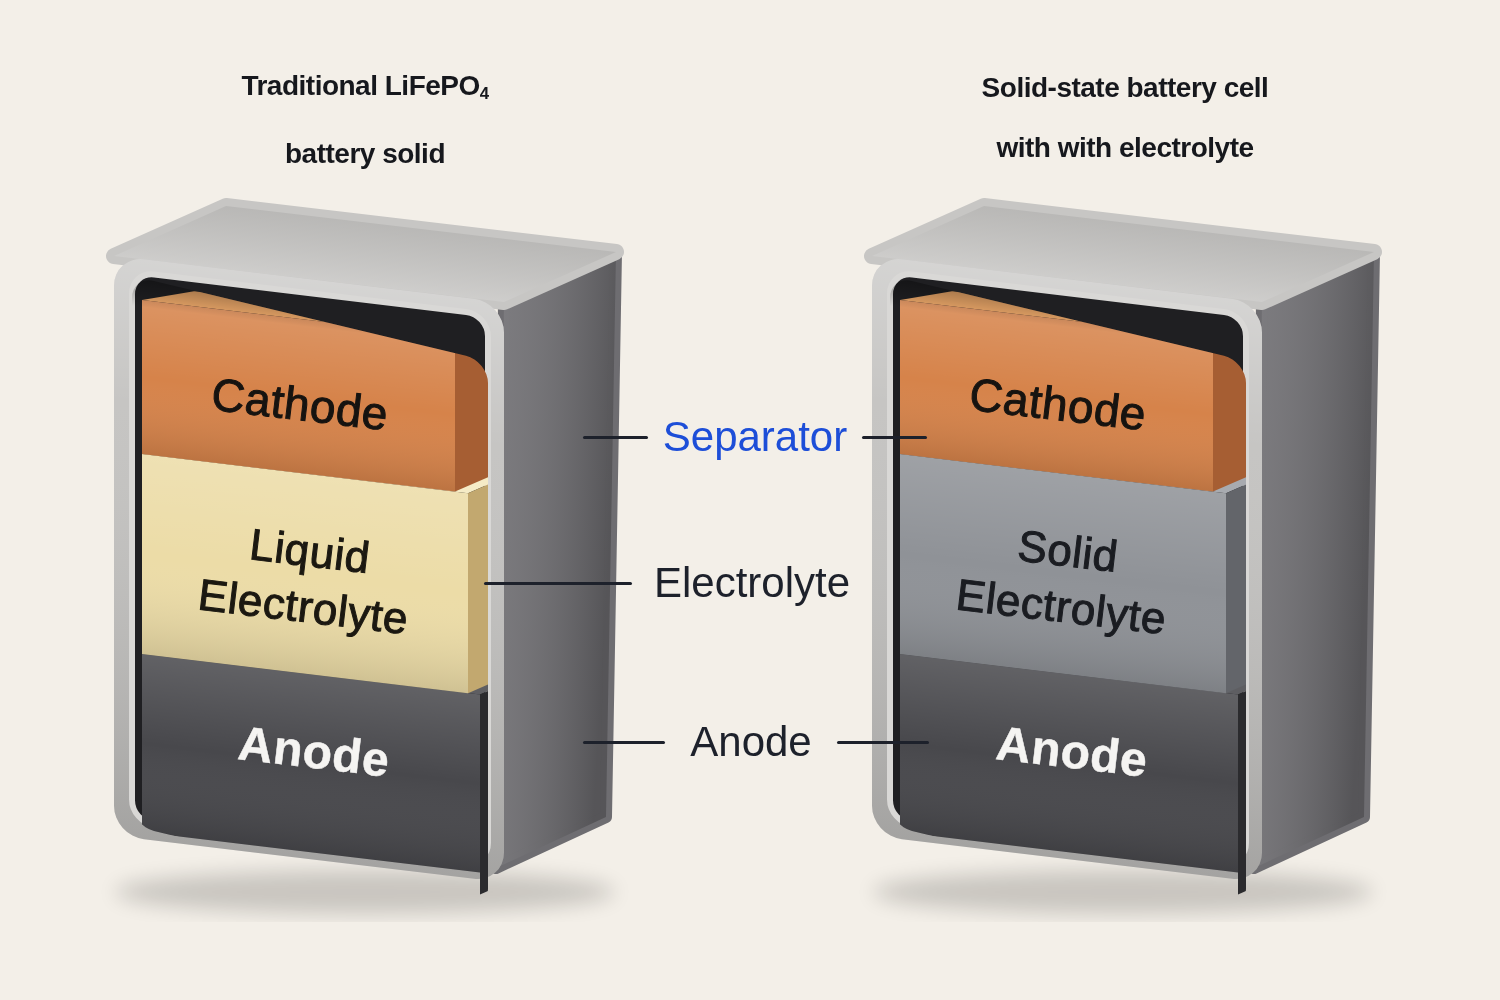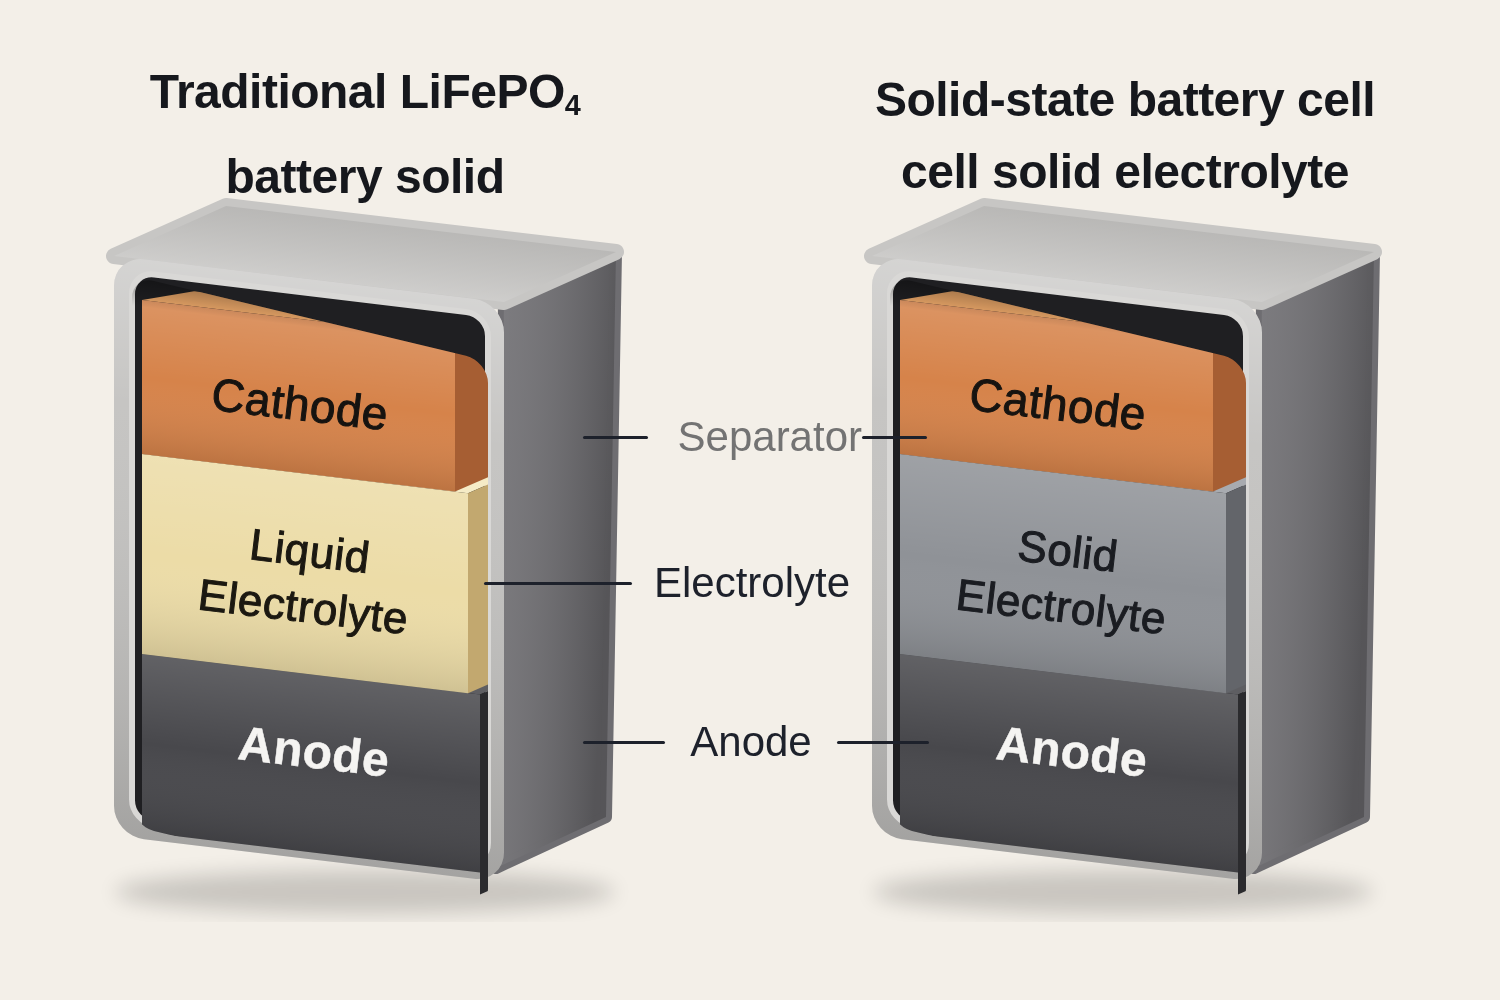--- a/index.html
+++ b/index.html
@@ -6,31 +6,31 @@
   #stage{
     position:relative;
     width:1500px;height:1000px;
     overflow:hidden;
     font-family:"Liberation Sans",sans-serif;
   }
   .title{
     position:absolute;
     width:530px;
     text-align:center;
-    font-size:48px;
+    font-size:28px;
     font-weight:bold;
-    line-height:72px;
+    line-height:60px;
     letter-spacing:-0.5px;
   }
   .title sub{
     font-size:0.6em;
     vertical-align:-0.25em;
   }
   #title-left{left:100px;top:56px;}
-  #title-right{left:860px;top:64px;}
+  #title-right{left:860px;top:58px;}
 
   .callout{
     position:absolute;
     display:flex;
     align-items:center;
     height:50px;
   }
   .callout .seg{
     height:3px;
     border-radius:2px;
@@ -69,21 +69,21 @@
 <body>
 
 <div id="stage" style="background: rgb(243, 239, 232);">
 
   <div class="title" id="title-left" style="color: rgb(22, 24, 29);">
     <span>Traditional LiFePO</span><sub>4</sub><br>
     <span>battery solid</span>
   </div>
   <div class="title" id="title-right" style="color: rgb(22, 24, 29);">
     <span>Solid-state battery cell</span><br>
-    <span>cell solid electrolyte</span>
+    <span>with with electrolyte</span>
   </div>
 
   <svg class="cell" width="530" height="730" viewBox="0 0 530 730" style="left:100px;top:192px;">
     <defs>
       <filter id="a-blur" x="-50%" y="-50%" width="200%" height="200%">
           <feGaussianBlur stdDeviation="10"></feGaussianBlur>
         </filter>
       <linearGradient id="a-topshade" x1="0" y1="1" x2="0.6" y2="0">
         <stop offset="0" stop-color="#ffffff" stop-opacity="0.55"></stop>
         <stop offset="0.35" stop-color="#ffffff" stop-opacity="0.12"></stop>
@@ -216,21 +216,21 @@
     </g>
 
     <text class="lt t46" x="200" y="228" transform="rotate(6.8 200 212)" fill="#161310" stroke="#161310">Cathode</text>
     <text class="lt t44" x="206" y="374" transform="rotate(6.8 206 392)" fill="#1a1c21" stroke="#1a1c21">Solid</text>
     <text class="lt t44" x="206" y="430" transform="rotate(6.8 206 392)" fill="#1a1c21" stroke="#1a1c21">Electrolyte</text>
     <text class="lt t48b" x="214" y="576" transform="rotate(6.8 214 560)" fill="#f5f4f2" stroke="#f5f4f2">Anode</text>
   </svg>
 
   <div class="callout" id="callout-separator">
     <div class="seg seg-l" style="background: rgb(29, 33, 43);"></div>
-    <div class="lbl" style="color: #737373; text-align: right;">Separator</div>
+    <div class="lbl" style="color: #1d4ed8;">Separator</div>
     <div class="seg seg-r" style="background: rgb(29, 33, 43);"></div>
   </div>
 
   <div class="callout" id="callout-electrolyte">
     <div class="seg seg-l" style="background: rgb(29, 33, 43);"></div>
     <div class="lbl" style="color: rgb(29, 33, 43);">Electrolyte</div>
   </div>
 
   <div class="callout" id="callout-anode">
     <div class="seg seg-l" style="background: rgb(29, 33, 43);"></div>

